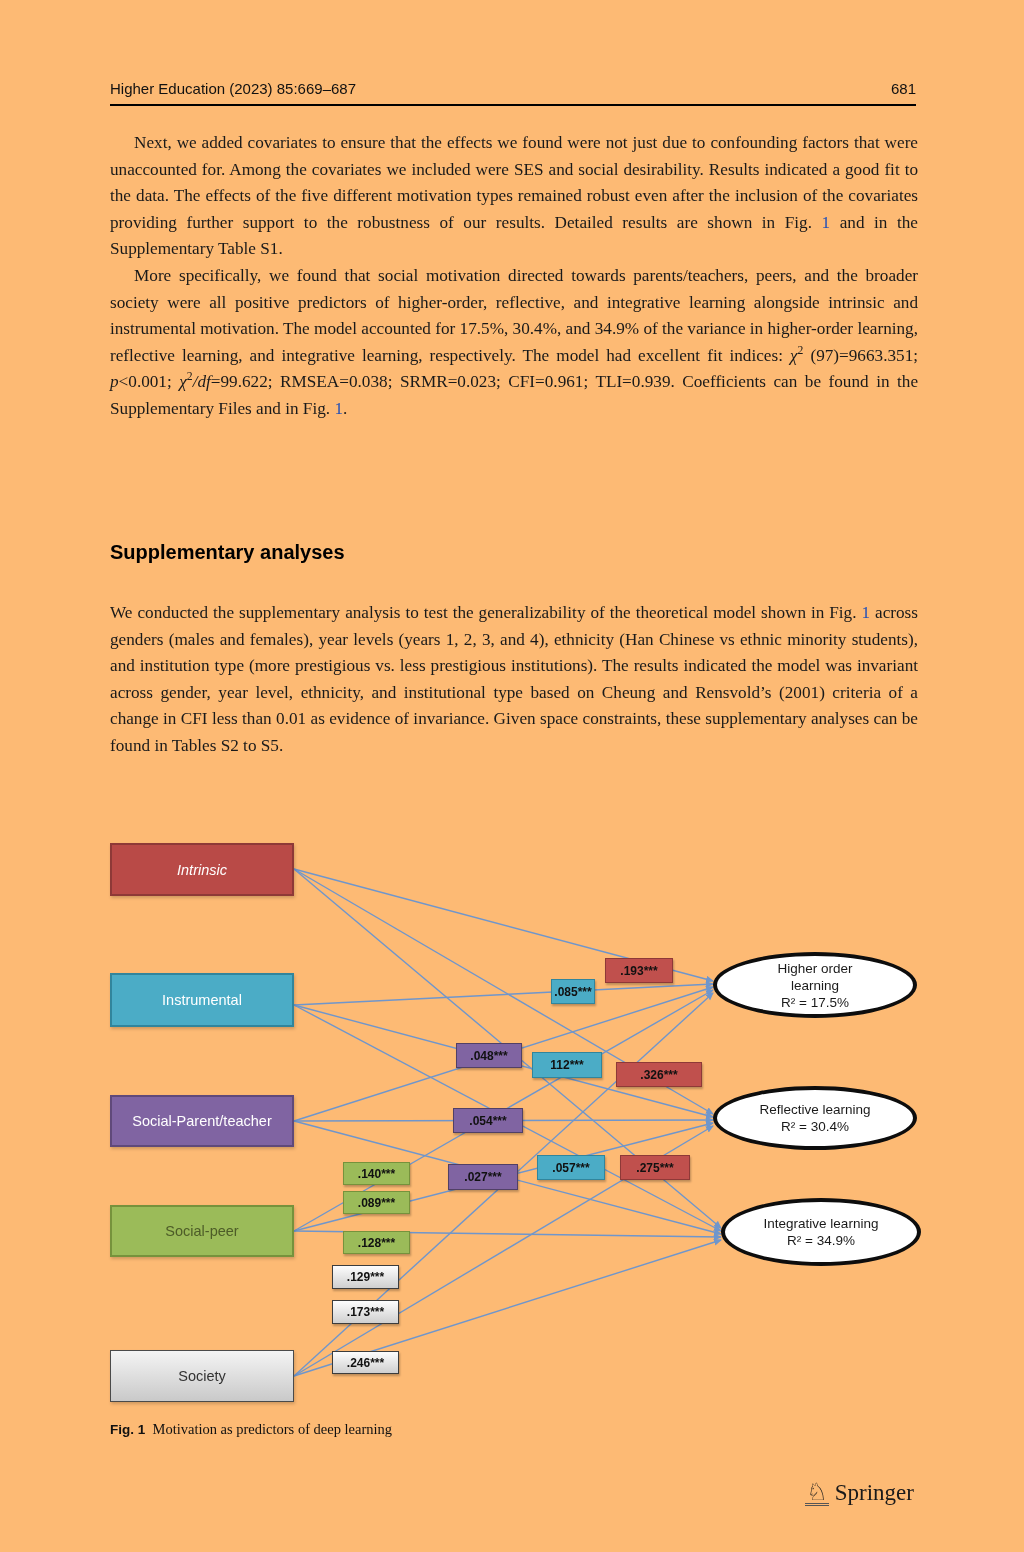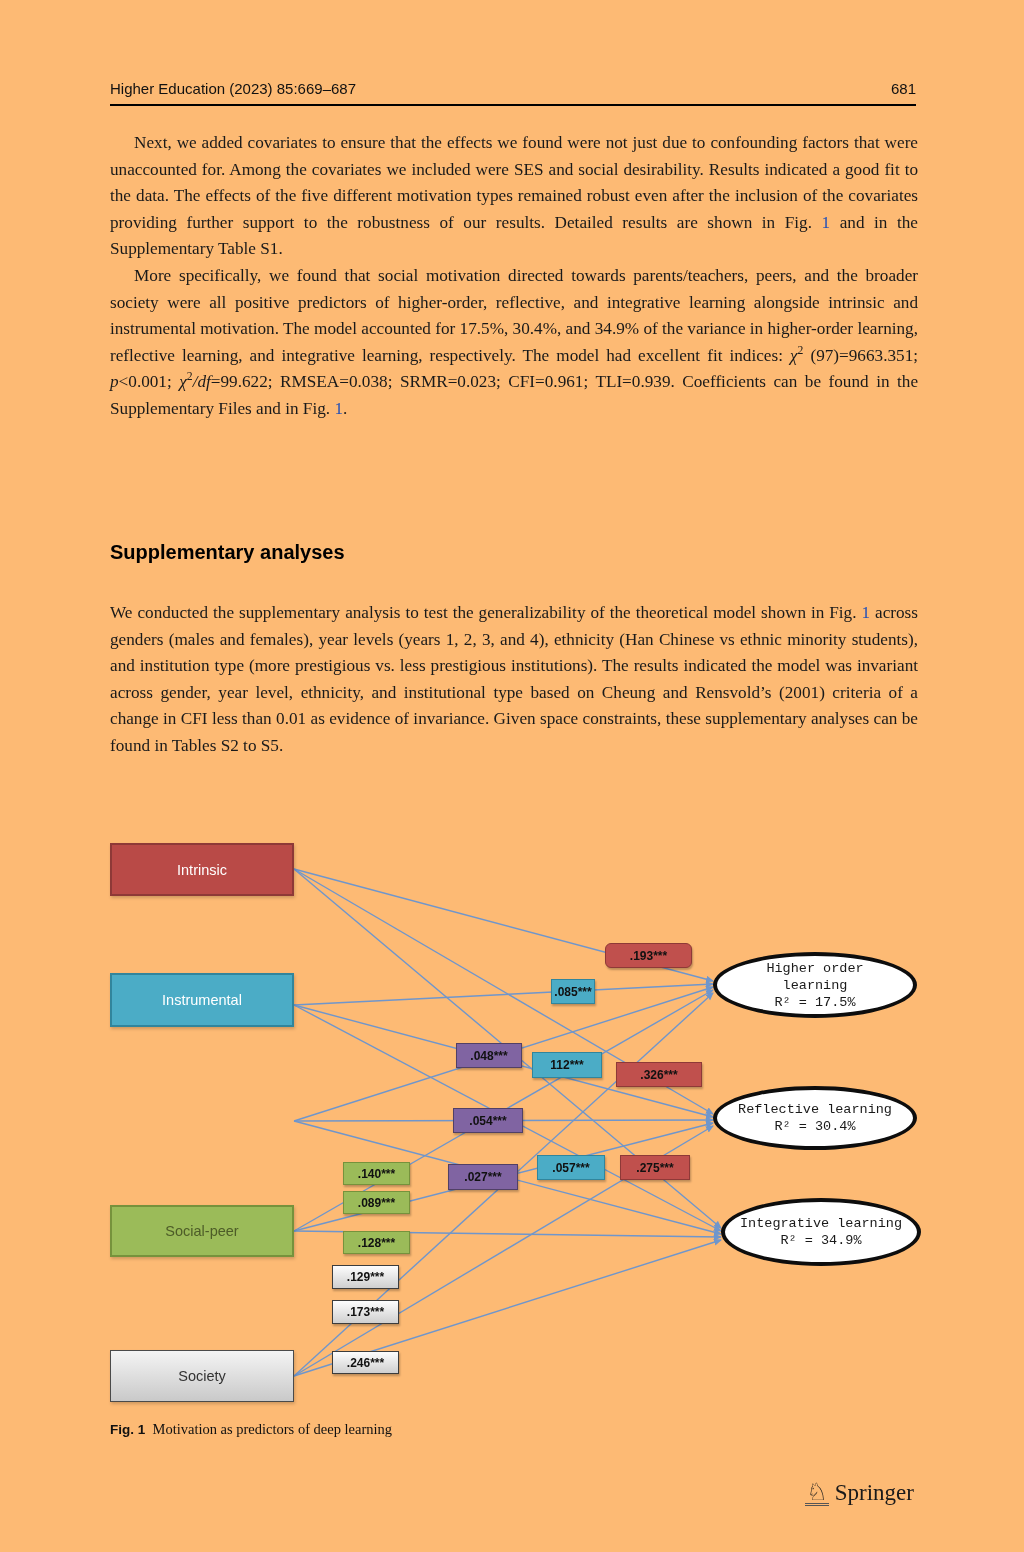--- a/index.html
+++ b/index.html
@@ -40,21 +40,21 @@
   .coef { position:absolute; display:flex; align-items:center; justify-content:center;
           font-family:"Liberation Sans", sans-serif; font-size:12px; font-weight:600;
           color:#111; box-shadow:1px 2px 2px rgba(0,0,0,.25); }
   .c-red    { background:#c0504d; border:1.5px solid #8e3937; }
   .c-teal   { background:#4bacc6; border:1.5px solid #31859c; }
   .c-purple { background:#8064a2; border:1.5px solid #514066; }
   .c-green  { background:#9bbb59; border:1.5px solid #76923c; }
   .c-gray   { background:linear-gradient(#fdfdfd,#cfcfcf); border:1.5px solid #3c3c3c; border-radius:0; }
   .ell { position:absolute; border:4px solid #0d0d0d; border-radius:50%; background:#fff;
          display:flex; flex-direction:column; align-items:center; justify-content:center;
-         font-family:Liberation Mono, monospace; font-size:13.5px; color:#1a1a1a;
+         font-family:Liberation Sans, sans-serif; font-size:13.5px; color:#1a1a1a;
          line-height:17px; text-align:center; }
   
   .caption { position:absolute; top:1421px; left:110px; font-size:14.5px; color:#111; }
   .caption .cap-label { font-family:"Liberation Sans", sans-serif; font-weight:bold; font-size:13.5px; }
   .footer { position:absolute; top:1480px; right:110px; display:flex; align-items:center;
             gap:6px; font-family:"Liberation Serif", serif; font-size:23px; color:#1a1a1a; }
   .knight { font-size:24px; line-height:22px; border-bottom:3px double #555; padding:0 1px; }
 </style>
 </head>
 <body>
@@ -101,38 +101,39 @@
 
       <line x1="184" y1="398" x2="603" y2="157" stroke="#6f96cc" stroke-width="1.4" marker-end="url(#arr)"></line>
       <line x1="184" y1="398" x2="603" y2="290" stroke="#6f96cc" stroke-width="1.4" marker-end="url(#arr)"></line>
       <line x1="184" y1="398" x2="611" y2="404" stroke="#6f96cc" stroke-width="1.4" marker-end="url(#arr)"></line>
 
       <line x1="184" y1="543" x2="603" y2="160" stroke="#6f96cc" stroke-width="1.4" marker-end="url(#arr)"></line>
       <line x1="184" y1="543" x2="603" y2="293" stroke="#6f96cc" stroke-width="1.4" marker-end="url(#arr)"></line>
       <line x1="184" y1="543" x2="611" y2="407" stroke="#6f96cc" stroke-width="1.4" marker-end="url(#arr)"></line>
     </svg>
 
-    <div class="coef c-red" style="left:495px;top:110px;width:87px;height:25px;border-radius:6px;">.193***</div>
+    <div class="coef c-red" style="left:495px;top:125px;width:68px;height:25px;">.193***</div>
     <div class="coef c-teal" style="left:441px;top:146px;width:44px;height:25px;">.085***</div>
     <div class="coef c-purple" style="left:346px;top:210px;width:66px;height:25px;">.048***</div>
     <div class="coef c-teal" style="left:422px;top:219px;width:70px;height:26px;">112***</div>
     <div class="coef c-red" style="left:506px;top:229px;width:86px;height:25px;">.326***</div>
     <div class="coef c-purple" style="left:343px;top:275px;width:70px;height:25px;">.054***</div>
     <div class="coef c-teal" style="left:427px;top:322px;width:68px;height:25px;">.057***</div>
     <div class="coef c-red" style="left:510px;top:322px;width:70px;height:25px;">.275***</div>
     <div class="coef c-purple" style="left:338px;top:331px;width:70px;height:26px;">.027***</div>
     <div class="coef c-green" style="left:233px;top:329px;width:67px;height:23px;">.140***</div>
     <div class="coef c-green" style="left:233px;top:358px;width:67px;height:23px;">.089***</div>
     <div class="coef c-green" style="left:233px;top:398px;width:67px;height:23px;">.128***</div>
     <div class="coef c-gray" style="left:222px;top:432px;width:67px;height:24px;">.129***</div>
     <div class="coef c-gray" style="left:222px;top:467px;width:67px;height:24px;">.173***</div>
     <div class="coef c-gray" style="left:222px;top:518px;width:67px;height:23px;">.246***</div>
 
-    <div class="pbox box-red" style="top:10px;height:53px;">Intrinsic</div>
+    <div class="pbox box-red" style="top:10px;height:53px;font-style:italic;">Intrinsic</div>
     <div class="pbox box-teal" style="top:140px;height:54px;">Instrumental</div>
+    <div class="pbox box-purple" style="top:262px;height:52px;">Social-Parent/teacher</div>
     <div class="pbox box-green" style="top:372px;height:52px;">Social-peer</div>
     <div class="pbox box-gray" style="top:517px;height:52px;">Society</div>
 
     <div class="ell" style="left:603px;top:119px;width:204px;height:66px;">
       <div>Higher order</div>
       <div>learning</div>
       <div>R² = 17.5%</div>
     </div>
     <div class="ell" style="left:603px;top:253px;width:204px;height:64px;">
       <div>Reflective learning</div>

